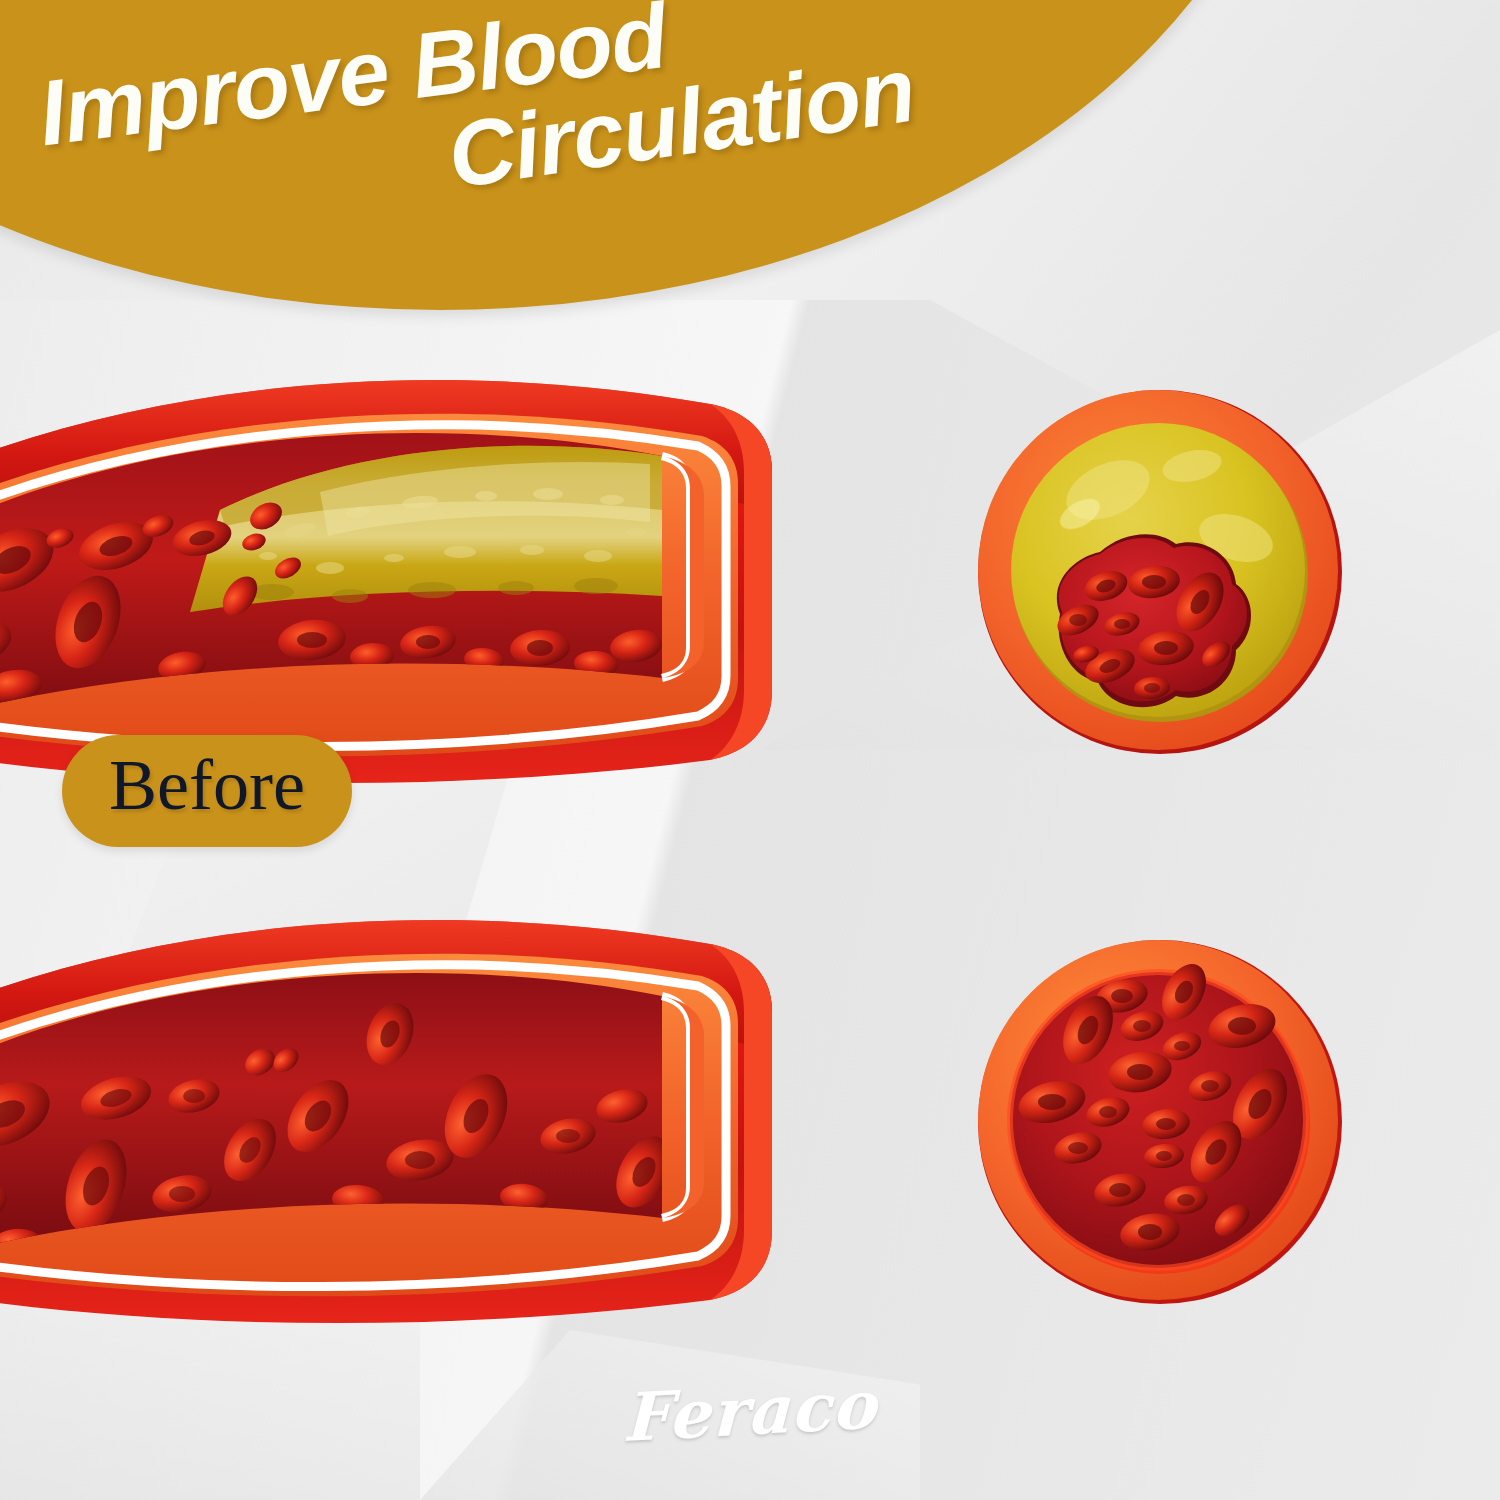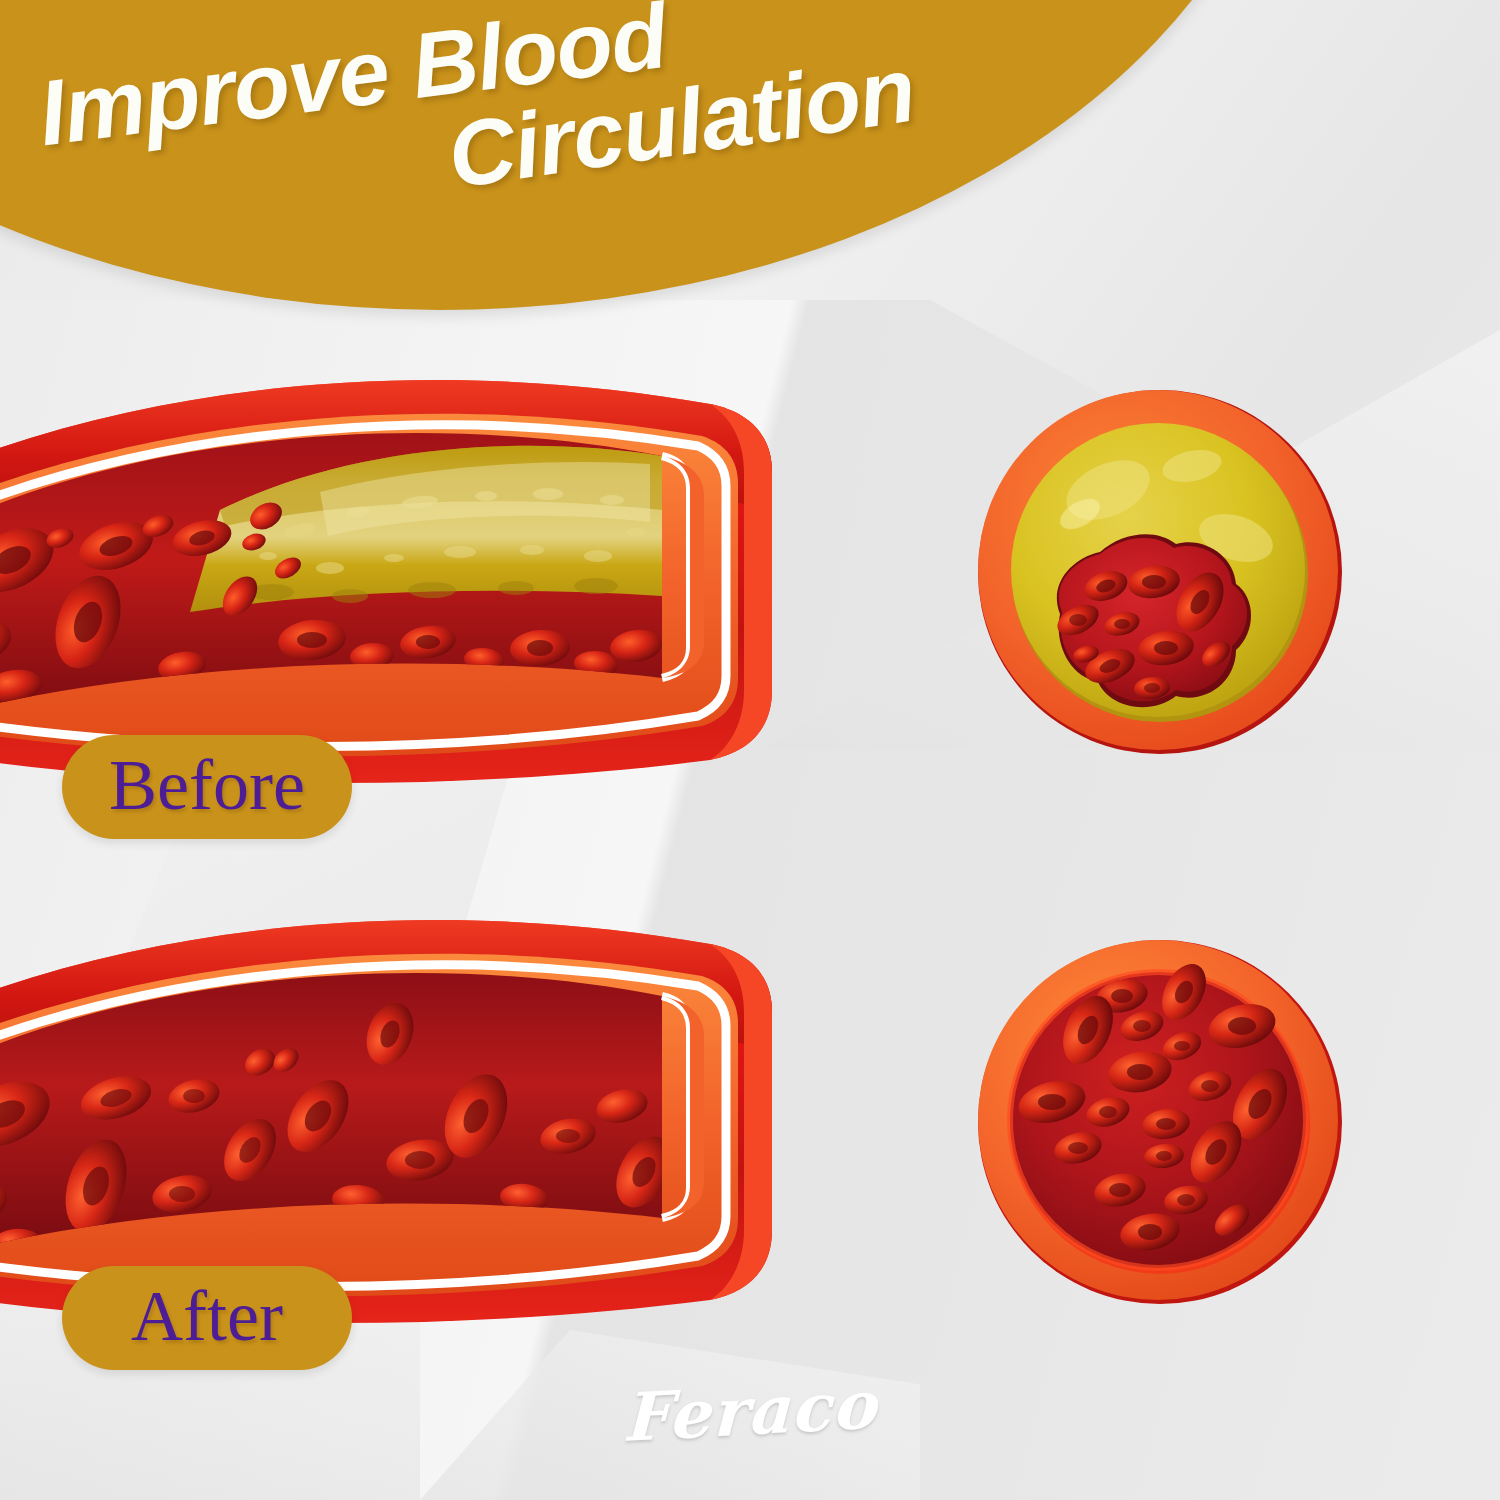--- a/index.html
+++ b/index.html
@@ -113,25 +113,25 @@
   .cross svg { display: block; }
 
   
   .badge {
     position: absolute;
     display: flex;
     align-items: center;
     justify-content: center;
     background: var(--gold, #c9921a);
     border-radius: 999px;
-    color: #4c1d95;
+    color: #0f172a;
     font-family: "Liberation Serif", serif;
     font-size: 72px;
     line-height: 1;
-    padding-bottom: 4px;
+    padding-bottom: 12px;
     text-shadow: 2px 3px 3px rgba(90,60,0,.22);
     box-shadow: 0 4px 10px rgba(0,0,0,.10);
   }
   #badge-before { left: 62px; top: 735px; width: 290px; height: 100px; }
   #badge-after  { left: 62px; top: 1266px; width: 290px; height: 100px; }
 
   
   #brand {
     position: absolute;
     left: 590px;
@@ -527,17 +527,16 @@
         <ellipse cx="226" cy="280" rx="22" ry="14" fill="url(#rbcCA)" transform="rotate(-10 226 280)"></ellipse>
         <ellipse cx="226" cy="280" rx="9" ry="6" fill="#62080a" opacity=".6"></ellipse>
         <ellipse cx="190" cy="312" rx="30" ry="18" fill="url(#rbcCA)" transform="rotate(-10 190 312)"></ellipse>
         <ellipse cx="190" cy="312" rx="12" ry="8" fill="#62080a" opacity=".7"></ellipse>
         <ellipse cx="272" cy="300" rx="20" ry="12" fill="url(#rbcCA)" transform="rotate(-40 272 300)"></ellipse>
       </g>
     </svg>
   </div>
 
   <div class="badge" id="badge-before">Before</div>
-  <div class="badge" id="badge-after">After</div>
 
   <div id="brand">Feraco</div>
 
 </div>
 
 </body></html>

